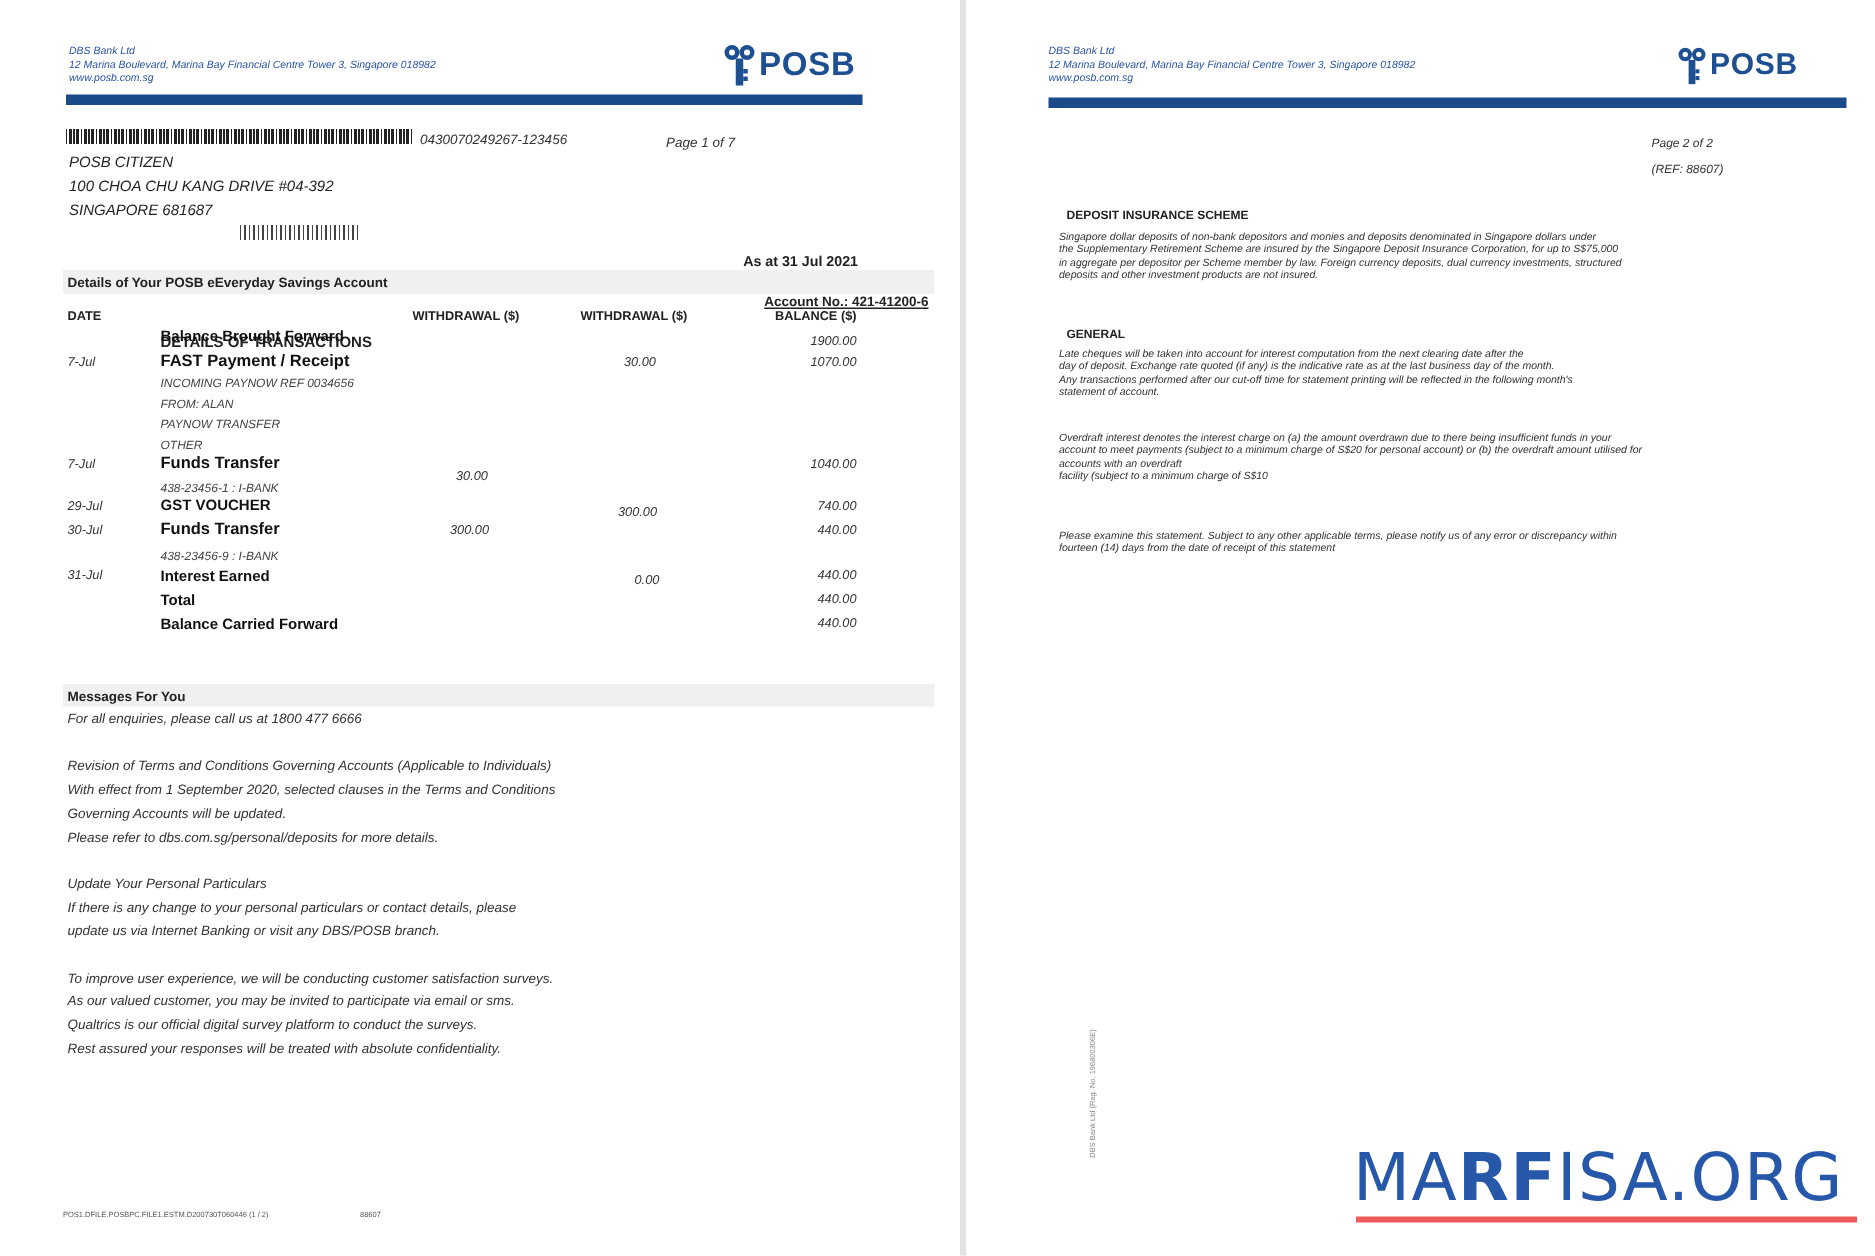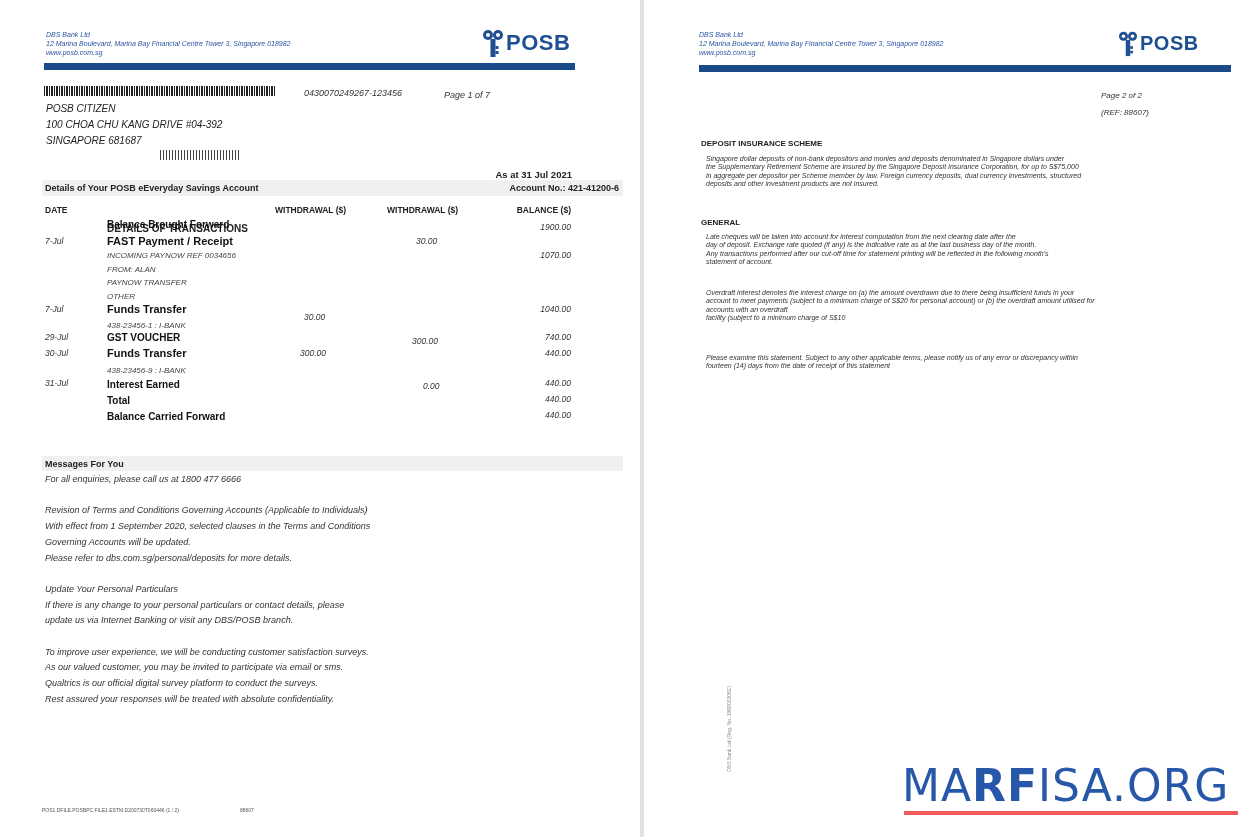--- a/index.html
+++ b/index.html
@@ -16,21 +16,21 @@
   .it{font-style:italic;}
   .addr-line{font-size:10px;font-style:italic;color:#222;line-height:16px;}
   .shade{background:#f0f0f0;padding-left:48px;}
   .hdr{font-size:9px;font-weight:bold;color:#222;}
   .num{font-size:8.5px;font-style:italic;text-align:right;color:#333;}
   .desc-main{font-size:10px;font-weight:bold;color:#111;}
   .desc-calibri{font-size:11px;font-weight:bold;color:#111;}
   .desc-sub{font-size:8px;font-style:italic;color:#444;}
   .date{font-size:8.5px;font-style:italic;color:#333;}
   .msg{font-size:9px;font-style:italic;color:#333;line-height:15.7px;}
-  .p2-title{font-size:8px;font-weight:bold;color:#222;}
+  .p2-title{font-size:8px;font-weight:bold;color:#222;margin-left:10px;}
   .p2-text{font-size:7px;font-style:italic;color:#333;line-height:8.4px;}
   .tiny{font-size:5px;color:#555;}
   .watermark{font-size:44px;color:#2657a8;letter-spacing:1px;font-family:"DejaVu Sans",sans-serif;}
   .watermark b{font-weight:bold;}
   .wm-underline{height:4px;background:#f05a5a;}
 </style>
 </head>
 <body>
 
 <div id="page1" class="page">
@@ -47,34 +47,34 @@
         <circle cx="16" cy="7" r="2" fill="#fff"></circle>
       <rect x="8.5" y="11" width="5" height="18" fill="#1d4f91"></rect>
       <rect x="13.5" y="18" width="3" height="3" fill="#1d4f91"></rect>
         <rect x="13.5" y="23" width="3" height="3" fill="#1d4f91"></rect>
     </svg>
     <span>POSB</span>
   </div>
   <div class="abs bar" style="left:44px;top:63px;width:531px;"></div>
 
   <div class="abs" style="left:44px;top:86px;width:232px;height:10px;background:repeating-linear-gradient(90deg,#222 0 1px,#fff 1px 2px,#222 2px 4px,#fff 4px 5px);"></div>
-  <div class="abs it" style="left:280px;top:88px;font-size:9px;color:#333;margin-left:24px;">0430070249267-123456</div>
+  <div class="abs it" style="left:280px;top:88px;font-size:9px;color:#333;">0430070249267-123456</div>
   <div class="abs it" style="left:444px;top:90px;font-size:9px;color:#333;">Page 1 of 7</div>
 
   <div class="abs" style="left:46px;top:101px;">
     <div class="addr-line">POSB CITIZEN</div>
     <div class="addr-line">100 CHOA CHU KANG DRIVE #04-392</div>
     <div class="addr-line">SINGAPORE 681687</div>
   </div>
   <div class="abs" style="left:160px;top:150px;width:80px;height:10px;background:repeating-linear-gradient(90deg,#444 0 1px,#fff 1px 3px,#444 3px 4px,#fff 4px 6px);"></div>
 
   <div class="abs hdr" style="right:68px;top:169px;font-size:9.5px;">As at 31 Jul 2021</div>
   <div class="abs shade" style="left:42px;top:180px;width:533px;height:16px;">
     <span class="abs hdr" style="left:3px;top:3px;">Details of Your  POSB eEveryday Savings Account</span>
-    <span class="abs hdr" style="right:4px;top:3px;">Account No.:  421-41200-6</span>
+    <span class="abs hdr" style="right:4px;top:16px;text-decoration:underline;">Account No.:  421-41200-6</span>
   </div>
 
   <div class="abs" style="left:42px;top:203px;width:533px;height:14px;">
     <span class="abs hdr" style="left:3px;top:2px;font-size:8.5px;">DATE</span>
     <span class="abs hdr" style="left:65px;top:20px;font-size:10px;">DETAILS OF TRANSACTIONS</span>
     <span class="abs hdr" style="left:233px;top:2px;font-size:8.5px;">WITHDRAWAL ($)</span>
     <span class="abs hdr" style="left:345px;top:2px;font-size:8.5px;">WITHDRAWAL ($)</span>
     <span class="abs hdr" style="right:4px;top:2px;font-size:8.5px;">BALANCE ($)</span>
   </div>
 
@@ -84,21 +84,21 @@
   </div>
 
   <div class="abs" style="left:42px;top:234px;width:533px;height:70px;">
     <span class="abs date" style="left:3px;top:2px;">7-Jul</span>
     <span class="abs desc-calibri" style="left:65px;top:1px;text-align:right;">FAST Payment / Receipt</span>
     <span class="abs desc-sub" style="left:65px;top:17px;">INCOMING PAYNOW REF 0034656</span>
     <span class="abs desc-sub" style="left:65px;top:31px;">FROM: ALAN</span>
     <span class="abs desc-sub" style="left:65px;top:44px;">PAYNOW TRANSFER</span>
     <span class="abs desc-sub" style="left:65px;top:58px;">OTHER</span>
     <span class="abs num" style="left:374px;top:2px;">30.00</span>
-    <span class="abs num" style="right:4px;top:16px;margin-left:48px;">1070.00</span>
+    <span class="abs num" style="right:4px;top:2px;margin-left:48px;">1070.00</span>
   </div>
 
   <div class="abs" style="left:42px;top:302px;width:533px;height:30px;">
     <span class="abs date" style="left:3px;top:2px;">7-Jul</span>
     <span class="abs desc-calibri" style="left:65px;top:1px;">Funds Transfer</span>
     <span class="abs desc-sub" style="left:65px;top:19px;">438-23456-1 : I-BANK</span>
     <span class="abs num" style="left:262px;top:10px;">30.00</span>
     <span class="abs num" style="right:4px;top:2px;">1040.00</span>
   </div>
 

